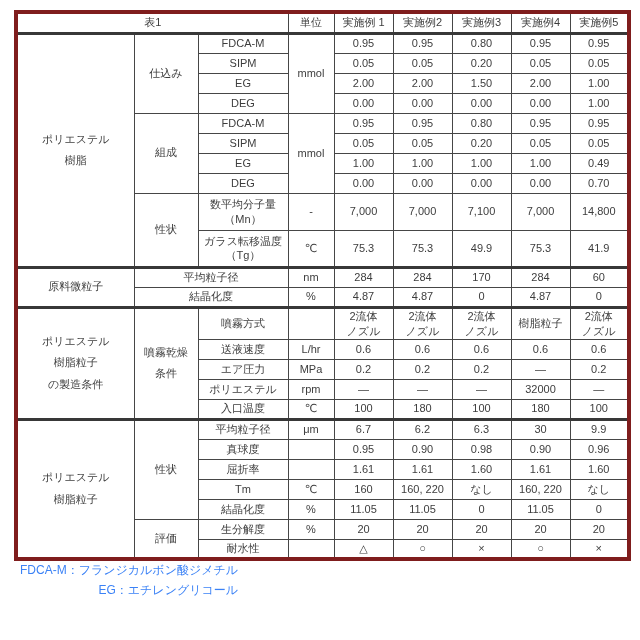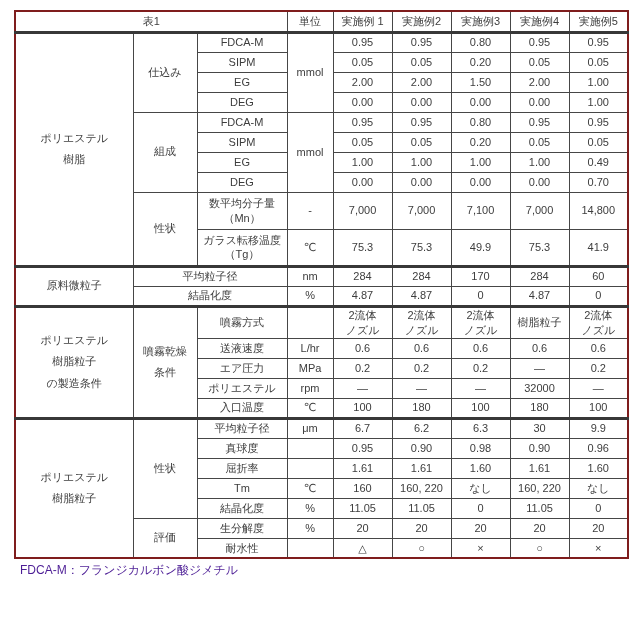--- a/index.html
+++ b/index.html
@@ -8,21 +8,21 @@
     background: #ffffff;
     font-family: "Liberation Sans", "DejaVu Sans", sans-serif;
     color: #3d3d3d;
   }
   .page { position: relative; width: 640px; height: 640px; overflow: hidden; }
   table.tbl {
     position: absolute; left: 14px; top: 10px;
     border-collapse: collapse;
     table-layout: fixed;
     width: 613px;
-    border: 2px solid #7f1d1d;
+    border: 4px solid #7f1d1d;
   }
   .tbl td {
     border: 1px solid #464646;
     text-align: center;
     vertical-align: middle;
     font-size: 11px;
     padding: 0 2px;
     overflow: hidden;
   }
   tr.rh-head  { height: 21px; }
@@ -33,21 +33,21 @@
   .tbl td .ln { line-height: 1.3; }
   .tbl td.group .ln, .tbl td.sub .ln { line-height: 1.95; }
   .tbl td.title-cell { font-size: 11px; }
   .footnotes {
     position: absolute; left: 20px; top: 560px;
     text-align: left;
   }
   .footnotes .fn {
     font-size: 12px;
     line-height: 20px;
-    color: #4c1d95;
+    color: #3b82f6;
     white-space: nowrap;
     text-align: right;
   }
 </style>
 </head>
 <body>
 
 <div class="page">
   <table class="tbl">
     <colgroup>
@@ -646,14 +646,15 @@
           </td>
           <td class="val">
             <div class="ln">×</div>
           </td>
         </tr>
       </tbody>
   </table>
 
   <div class="footnotes" id="footnotes">
     <div class="fn">FDCA-M：フランジカルボン酸ジメチル</div>
+    <div class="fn">EG：エチレングリコール</div>
   </div>
 </div>
 
 </body></html>

